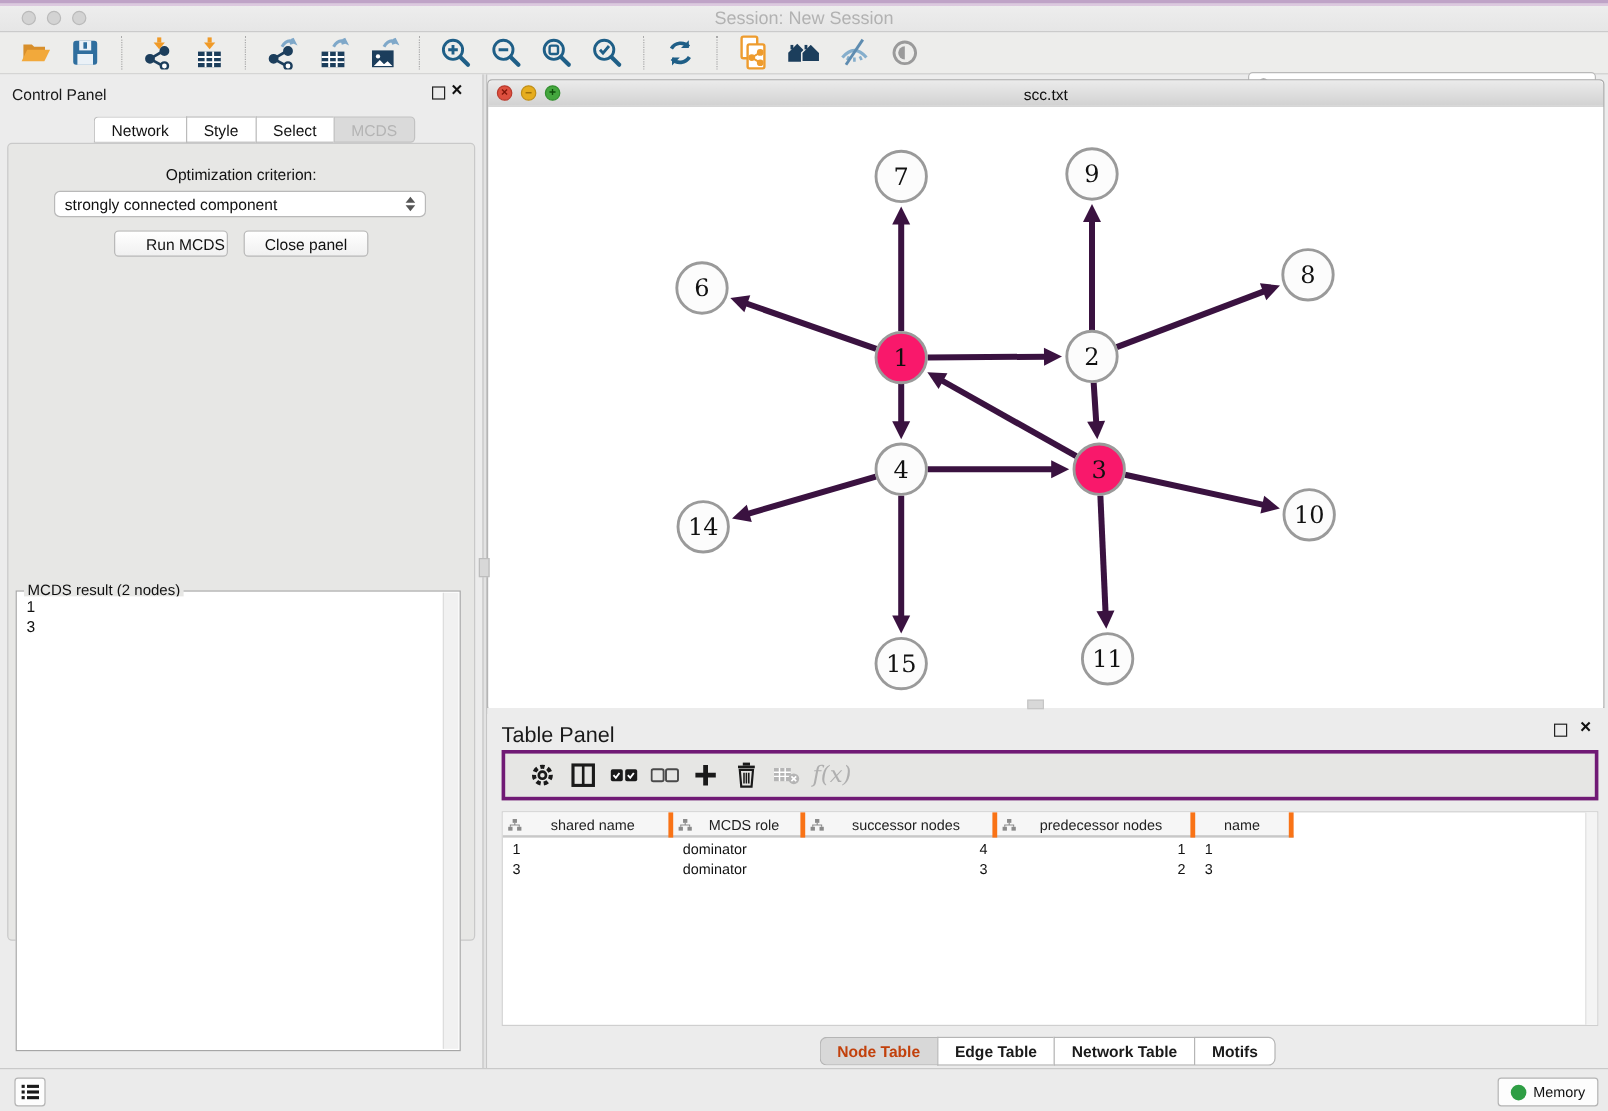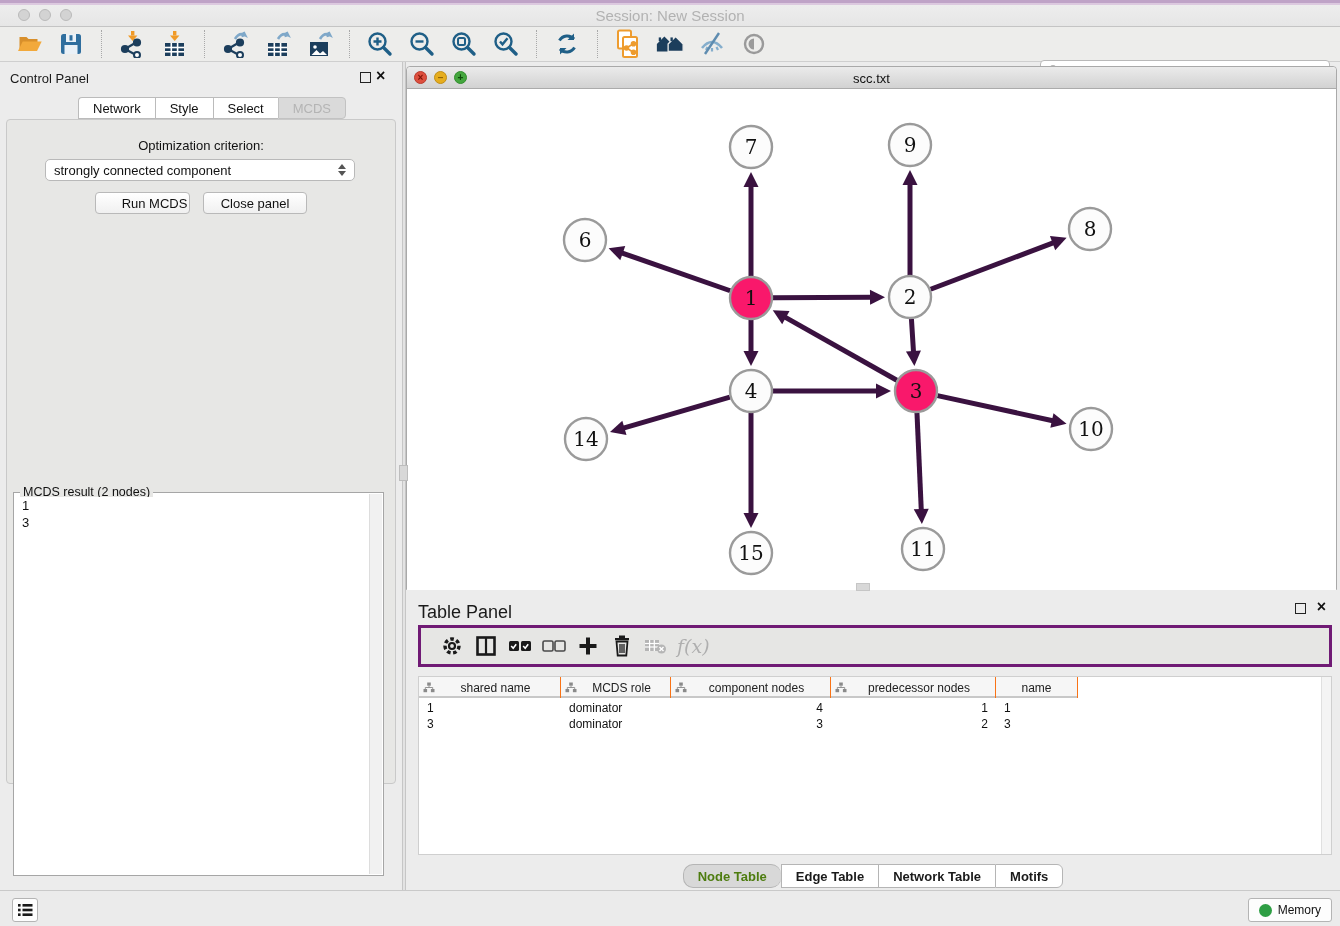--- a/index.html
+++ b/index.html
@@ -87,31 +87,31 @@
   .tp-title { position:absolute; left:12px; top:7px; font-size:18px; color:#1A1A1A; }
   .tp-toolbar { position:absolute; left:12px; top:30px; width:914px; height:42px;
     background:#E6E6E4; border:3px solid #701a75; display:flex; align-items:center; padding-left:14px; }
   .tp-icon { width:34px; height:30px; display:flex; align-items:center; justify-content:center; cursor:pointer; }
   .fx-label { font-family:"DejaVu Serif", serif; font-style:italic; font-size:19px; color:#AFAFAF; margin-left:4px;}
 
   .tbl { position:absolute; left:12px; top:81px; width:914px; height:179px; background:#FFF; border:1px solid #CFCFCF; }
   .tbl-scroll { position:absolute; right:0; top:0; width:10px; height:100%; background:#F4F4F4; border-left:1px solid #E0E0E0; }
   .tbl-header { position:absolute; left:0; top:0; height:21px; display:flex;
     background:#F6F6F6; border-bottom:2px solid #C8C8C8; }
-  .th { height:21px; border-right:1px solid #f97316; display:flex; align-items:center; padding:0 4px; font-size:12px; color:#222; cursor:pointer;}
+  .th { height:21px; border-right:4px solid #f97316; display:flex; align-items:center; padding:0 4px; font-size:12px; color:#222; cursor:pointer;}
   .th .th-label { flex:1; text-align:center; }
   .tbl-row { position:absolute; left:0; display:flex; height:16px; }
   .td { font-size:12px; color:#111; height:16px; line-height:16px; padding:0 8px; overflow:hidden; }
 
   .tp-tabs { position:absolute; left:0; top:269px; width:100%; display:flex; justify-content:center; }
   .tp-tab { height:24px; padding:0 14px; background:#FFF; border:1px solid #B5B5B5; border-right:none;
     font-size:13px; font-weight:700; color:#1A1A1A; display:flex; align-items:center; cursor:pointer; }
   .tp-tab:first-child { border-radius:6px 0 0 6px; }
   .tp-tab.last { border-right:1px solid #B5B5B5; border-radius:0 6px 6px 0; }
-  .tp-tab.selected-gray { background:#D8D8D8; color:#4d7c0f;border-radius:10px; }
+  .tp-tab.selected-gray { background:#D8D8D8; color:#c2410c; }
 
   
   .status-bar { left:0; top:890px; width:1340px; height:36px; background:#EBEBEB; border-top:1px solid #C9C9C9; }
   .list-btn { position:absolute; left:12px; top:7px; width:26px; height:24px; background:#FDFDFD;
     border:1px solid #B4B4B4; border-radius:3px; display:flex; align-items:center; justify-content:center; cursor:pointer;}
   .memory-btn { position:absolute; right:8px; top:7px; height:24px; padding:0 10px; background:#FDFDFD;
     border:1px solid #B4B4B4; border-radius:3px; display:flex; align-items:center; gap:6px; font-size:12px; color:#111; cursor:pointer;text-align:right;}
   .memory-dot { width:13px; height:13px; border-radius:50%; background:#2E9E44; }
 </style>
 </head>
@@ -474,21 +474,21 @@
         </div>
         <div class="th" style="width: 160px;">
           <svg width="12" height="11" viewBox="0 0 12 11" style="flex:none">
             <g fill="#8A8A8A">
               <rect x="4.2" y="0.5" width="3.6" height="3.2"></rect>
               <rect x="0.5" y="7" width="3.6" height="3.2"></rect>
               <rect x="7.9" y="7" width="3.6" height="3.2"></rect>
             </g>
             <path d="M6 3.7 v1.8 M2.3 7 v-1.5 h7.4 V7" stroke="#8A8A8A" stroke-width="0.9" fill="none"></path>
           </svg>
-          <span class="th-label">component nodes</span>
+          <span class="th-label">successor nodes</span>
         </div>
         <div class="th" style="width: 165px;">
           <svg width="12" height="11" viewBox="0 0 12 11" style="flex:none">
             <g fill="#8A8A8A">
               <rect x="4.2" y="0.5" width="3.6" height="3.2"></rect>
               <rect x="0.5" y="7" width="3.6" height="3.2"></rect>
               <rect x="7.9" y="7" width="3.6" height="3.2"></rect>
             </g>
             <path d="M6 3.7 v1.8 M2.3 7 v-1.5 h7.4 V7" stroke="#8A8A8A" stroke-width="0.9" fill="none"></path>
           </svg>

